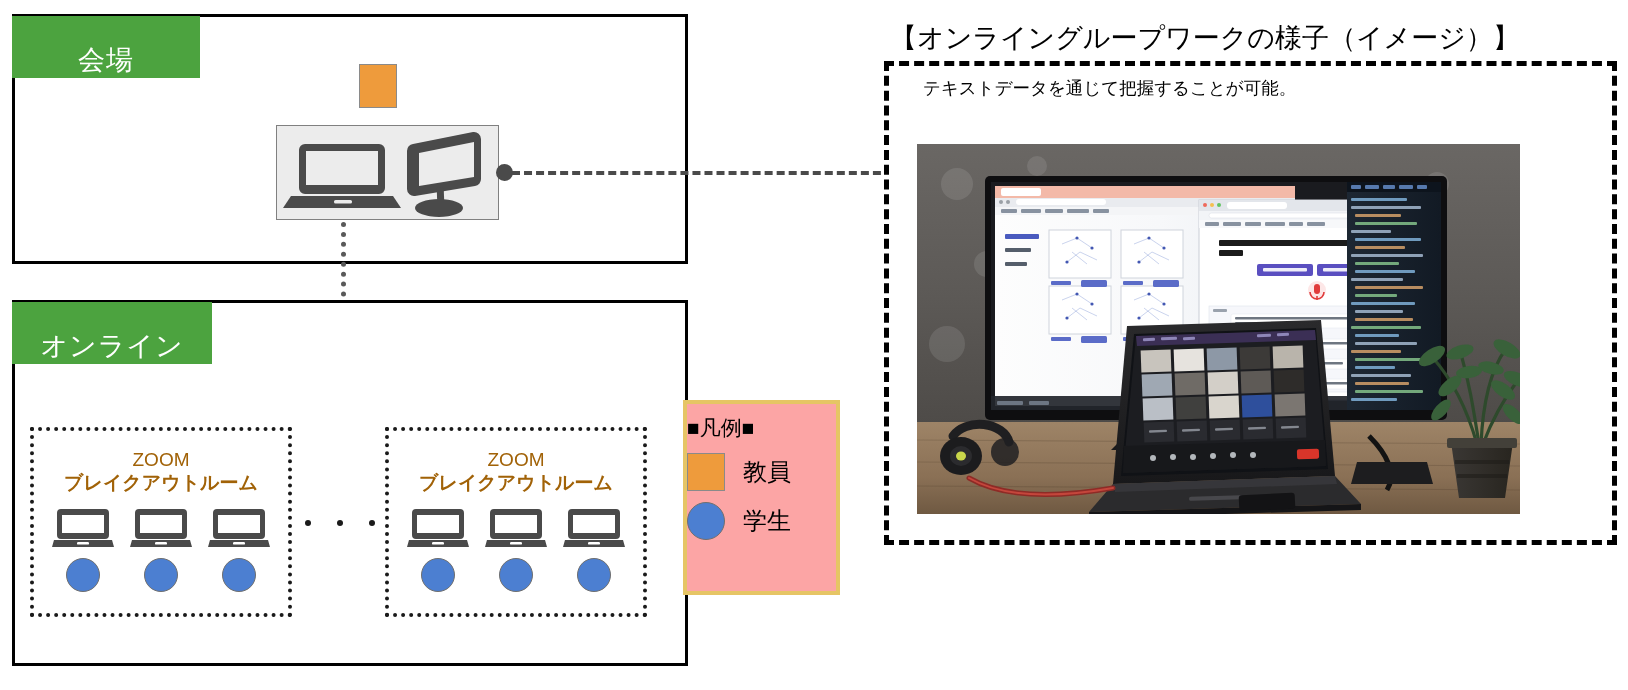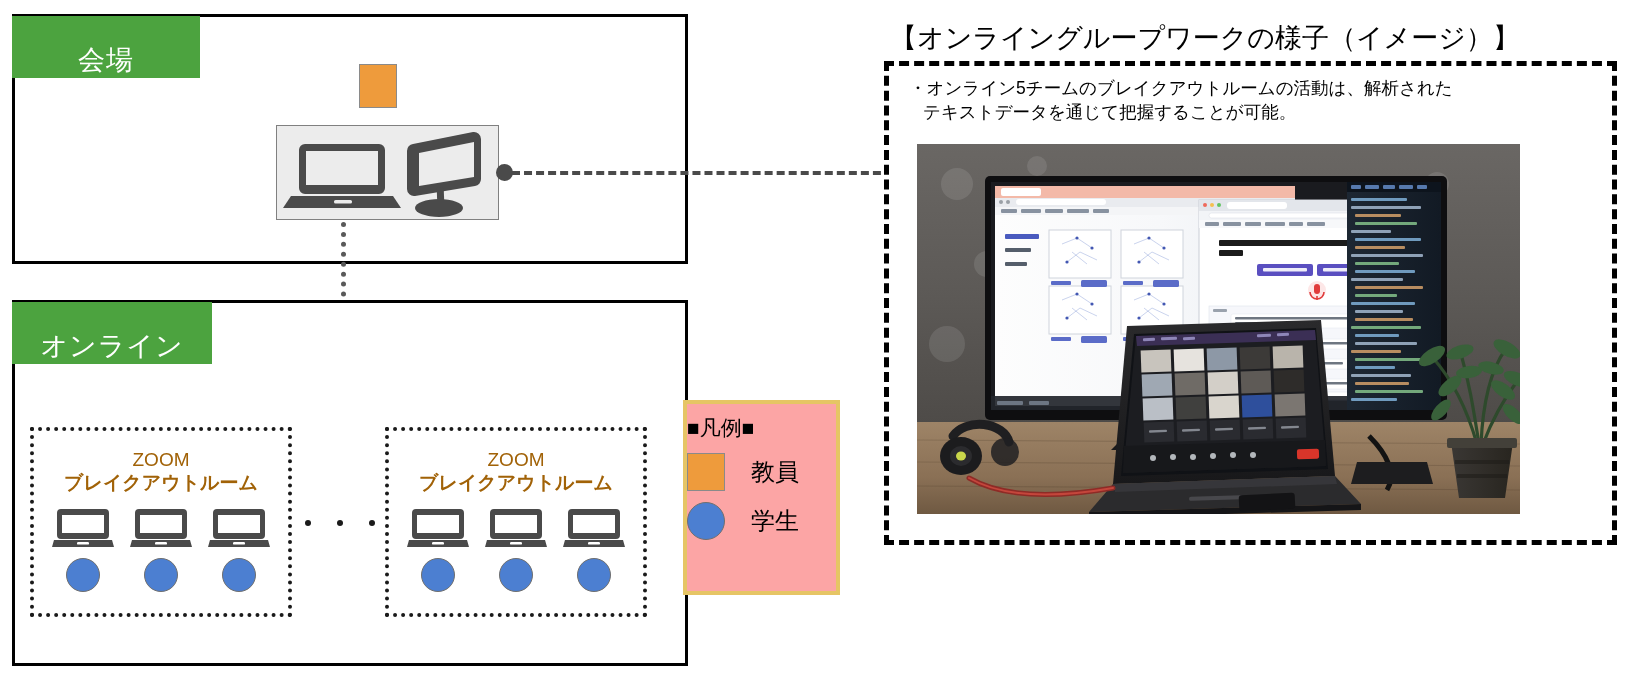--- a/index.html
+++ b/index.html
@@ -136,21 +136,21 @@
     display:flex;align-items:center;width:126px;margin-top:11px;
   }
   .legend-swatch-square{
     width:38px;height:38px;background:#EE9B3C;border:1.5px solid #8a8a8a;
     box-sizing:border-box;
   }
   .legend-swatch-circle{
     width:38px;height:38px;border-radius:50%;background:#4C7FD1;
     border:1.5px solid #6f6f6f;box-sizing:border-box;
   }
-  .legend-label{font-size:24px;color:#000;margin-left:26px;}
+  .legend-label{font-size:24px;color:#000;margin-left:18px;}
 
   
   #photo-heading{
     left:890px;top:20px;width:720px;height:36px;
     font-size:27px;color:#000;
     white-space:nowrap;
   }
   #photo-frame{
     left:884px;top:61px;width:733px;height:484px;
     border:5px dashed #000000;box-sizing:border-box;background:#fff;
@@ -313,21 +313,20 @@
       <div class="legend-swatch-circle"></div>
       <div class="legend-label">学生</div>
     </div>
   </div>
 
   <div class="abs" id="photo-heading">【オンライングループワークの様子（イメージ）】</div>
 
   <div class="abs" id="photo-frame">
 
     <div id="photo-caption">
-      <span>・オンライン5チームのブレイクアウトルームの活動は、解析された</span>
       <span class="ln2">テキストデータを通じて把握することが可能。</span>
     </div>
 
     <div id="photo">
       <svg width="603" height="370" viewBox="0 0 603 370">
         <defs>
           <linearGradient id="wallG" x1="0" y1="0" x2="0" y2="1">
             <stop offset="0%" stop-color="#6a6764"></stop>
             <stop offset="55%" stop-color="#5c5956"></stop>
             <stop offset="100%" stop-color="#4e4b48"></stop>

